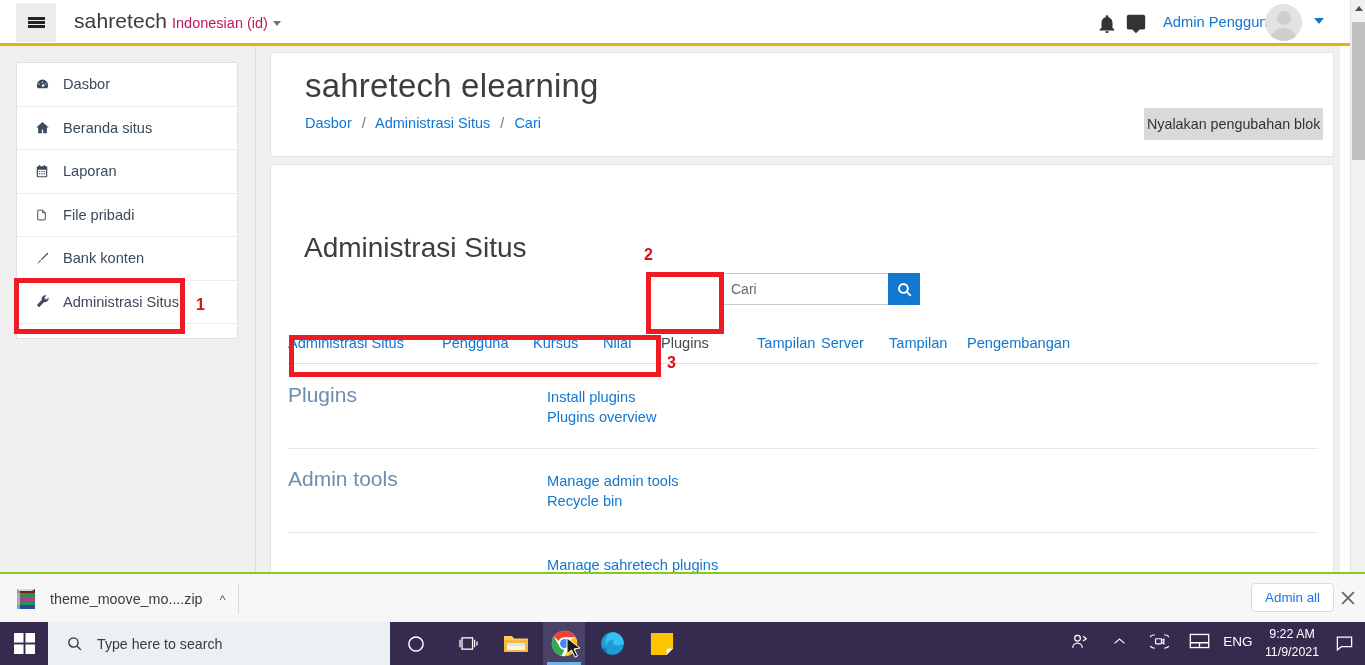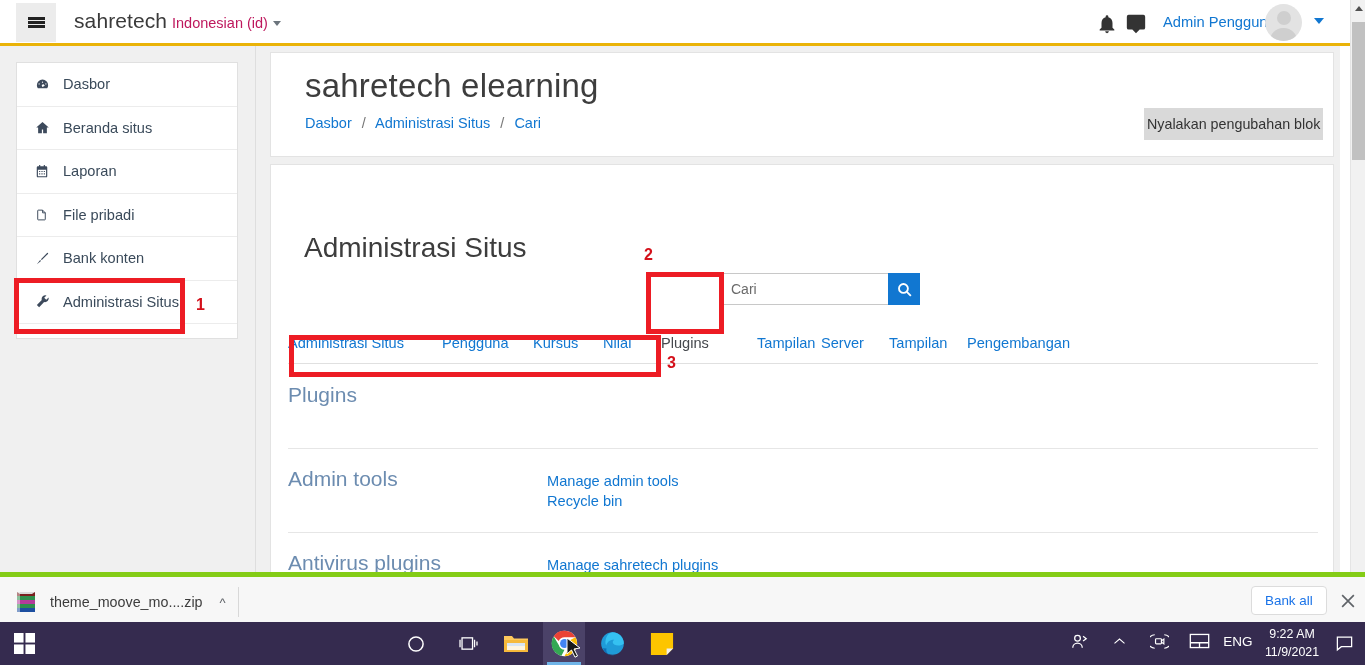--- a/index.html
+++ b/index.html
@@ -248,21 +248,21 @@
     width: 13px; height: 138px;
     background: #c1c1c1;
     cursor: pointer;
   }
 
   
   #downloadbar {
     position: absolute; left: 0; top: 572px;
     width: 1365px; height: 50px;
     background: #f7f7f7;
-    border-top: 5px solid #84cc16;
+    border-top: 2px solid #84cc16;
   }
   #dl-item {
     position: absolute; left: 14px; top: 7px;
     height: 36px; display: flex; align-items: center;
     cursor: pointer;
   }
   #dl-name {
     font-size: 14.3px; color: #3c3c3c; margin-left: 12px;
   }
   #dl-caret {
@@ -487,32 +487,35 @@
         <div class="tab" style="left:315px;">Nilai</div>
         <div class="tab active" style="left:373px;">Plugins</div>
         <div class="tab" style="left:469px;">Tampilan</div>
         <div class="tab" style="left:533px;">Server</div>
         <div class="tab" style="left:601px;">Tampilan</div>
         <div class="tab" style="left:679px;">Pengembangan</div>
       </div>
 
       <div class="srow" style="top:218px; height:66px;">
         <div class="sname">Plugins</div>
+        <div class="slinks">
+          <a>Install plugins</a>
+          <a>Plugins overview</a>
+        </div>
       </div>
 
       <div class="srow" style="top:302px; height:66px;">
         <div class="sname">Admin tools</div>
         <div class="slinks">
           <a>Manage admin tools</a>
           <a>Recycle bin</a>
         </div>
       </div>
 
       <div class="srow" style="top:386px; height:66px; border-bottom:none;">
-        <div class="sname">Antivirus plugins</div>
         <div class="slinks">
           <a>Manage sahretech plugins</a>
         </div>
       </div>
     </div>
 
     <div class="anno-box" style="left:390px; top:226px; width:78px; height:62px;"></div>
     <div class="anno-num" style="left:388px; top:200px;">2</div>
 
     <div class="anno-box" style="left:33px; top:289px; width:372px; height:42px;"></div>
@@ -538,36 +541,43 @@
       <rect x="3" y="11" width="18" height="4" fill="#b43b9b"></rect>
       <rect x="3" y="15" width="18" height="4" fill="#2f8f4e"></rect>
       <rect x="3" y="19" width="18" height="4" fill="#1d4fa0"></rect>
       <path d="M3 3h18l-3 2H6z" fill="#d9d9d9"></path>
       <rect x="3" y="3" width="3" height="20" fill="#ffffff" opacity="0.45"></rect>
     </svg>
     <span id="dl-name">theme_moove_mo....zip</span>
     <span id="dl-caret">^</span>
   </div>
   <div id="dl-sep"></div>
-  <button id="showall-btn">Bank all</button>
+  <button id="showall-btn">Admin all</button>
   <svg id="dl-close" viewBox="0 0 24 24" fill="none" stroke="currentColor" stroke-width="2">
     <path d="M5 5 19 19M19 5 5 19"></path>
   </svg>
 </div>
 
 <div id="taskbar">
   <div id="start-btn">
     <svg width="21" height="21" viewBox="0 0 22 22">
       <rect x="0" y="0" width="10" height="10" fill="#ffffff"></rect>
       <rect x="12" y="0" width="10" height="10" fill="#ffffff"></rect>
       <rect x="0" y="12" width="10" height="10" fill="#ffffff"></rect>
       <rect x="12" y="12" width="10" height="10" fill="#ffffff"></rect>
     </svg>
   </div>
 
+  <div id="tb-search">
+    <svg class="mag" width="17" height="17" viewBox="0 0 24 24" fill="none" stroke="currentColor" stroke-width="1.8">
+      <circle cx="10.5" cy="10.5" r="6.5"></circle>
+        <path d="M15.5 15.5 21 21"></path>
+    </svg>
+    <span class="ph">Type here to search</span>
+  </div>
 
   <div class="tb-icon" id="tb-cortana">
     <svg width="20" height="20" viewBox="0 0 24 24" fill="none" stroke="#ffffff" stroke-width="1.8">
         <circle cx="12" cy="12" r="8.5"></circle>
       </svg>
   </div>
   <div class="tb-icon" id="tb-taskview">
     <svg width="21" height="19" viewBox="0 0 26 22" fill="none" stroke="#ffffff" stroke-width="1.6">
       <rect x="5" y="4" width="13" height="14"></rect>
         <path d="M20.5 6.5v9M23.5 8.5v5M2.5 6.5v9"></path>

